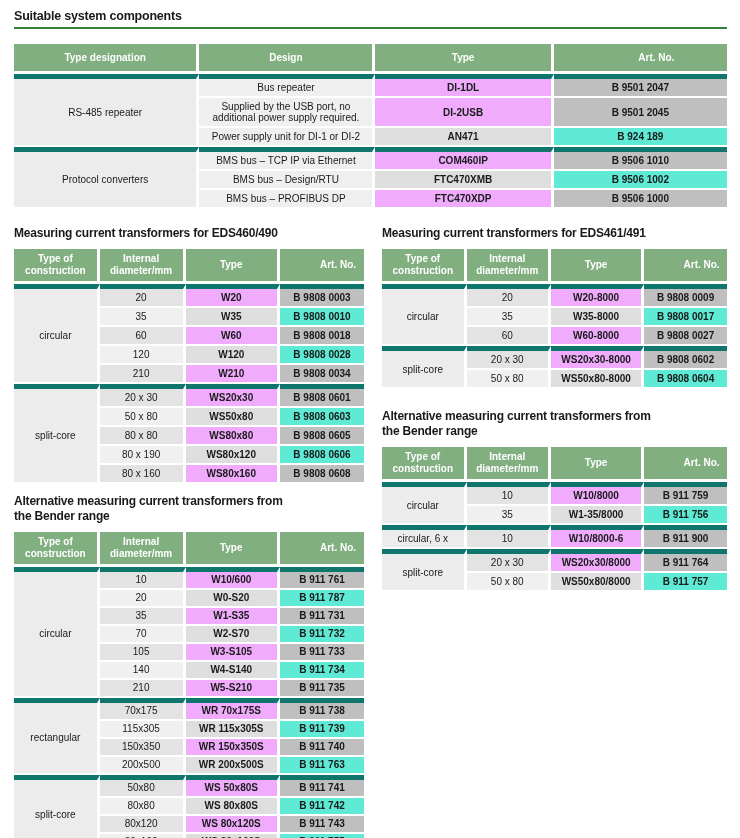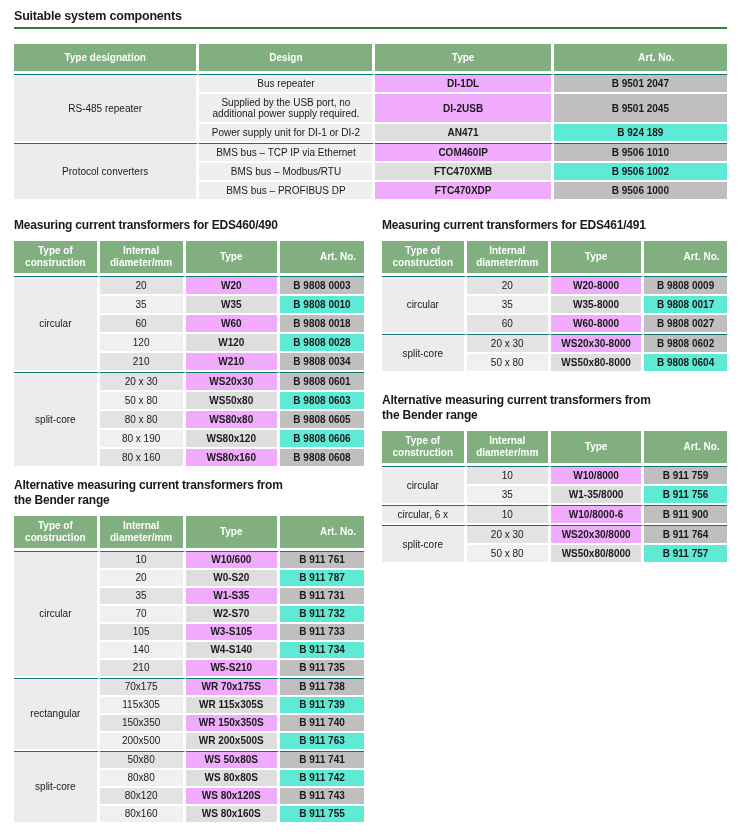--- a/index.html
+++ b/index.html
@@ -23,21 +23,21 @@
     padding:4px 2px; height:34px;
     border-right:3px solid #fff; border-bottom:3px solid #fff;
   }
   th:last-child { border-right:0;padding-left:34px; }
   td {
     font-size:10px; text-align:center; vertical-align:middle; line-height:11px;
     padding:3px 3px;
     border-right:3px solid #fff; border-bottom:2px solid #fff;
   }
   td:last-child { border-right:0; }
-  tr.gs td { border-top:1px solid #0f766e; }
+  tr.gs td { border-top:5px solid #0f766e; }
 
   .col1 { background:#ECECEC; }
   .c2u  { background:#EFEFEF; }
   .c2   { background:#E3E3E3; }
   .c3   { background:#f0abfc; font-weight:700; }
   .c4   { background:#BFBFBF; font-weight:700; }
   tr.alt .c2 { background:#F0F0F0; }
   tr.alt .c3 { background:#DEDEDE; }
   tr.alt .c4 { background:#5eead4; }
 
@@ -90,21 +90,21 @@
         <td class="c3">AN471</td>
         <td class="c4">B 924 189</td>
       </tr>
       <tr class="gs">
         <td class="col1" rowspan="3">Protocol converters</td>
         <td class="c2u">BMS bus – TCP IP via Ethernet</td>
         <td class="c3">COM460IP</td>
         <td class="c4">B 9506 1010</td>
       </tr>
       <tr class="alt">
-        <td class="c2u">BMS bus – Modbus/RTU</td>
+        <td class="c2u">BMS bus – Design/RTU</td>
         <td class="c3">FTC470XMB</td>
         <td class="c4">B 9506 1002</td>
       </tr>
       <tr>
         <td class="c2u">BMS bus – PROFIBUS DP</td>
         <td class="c3">FTC470XDP</td>
         <td class="c4">B 9506 1000</td>
       </tr>
     </tbody>
   </table>

